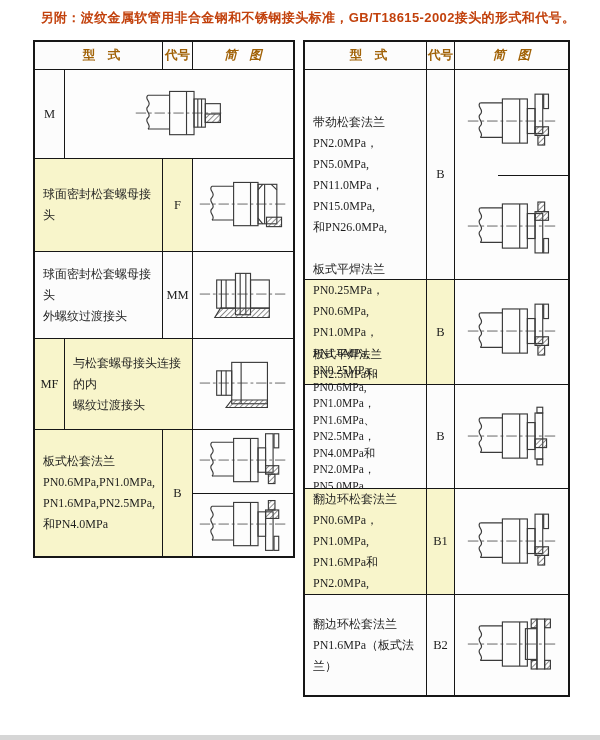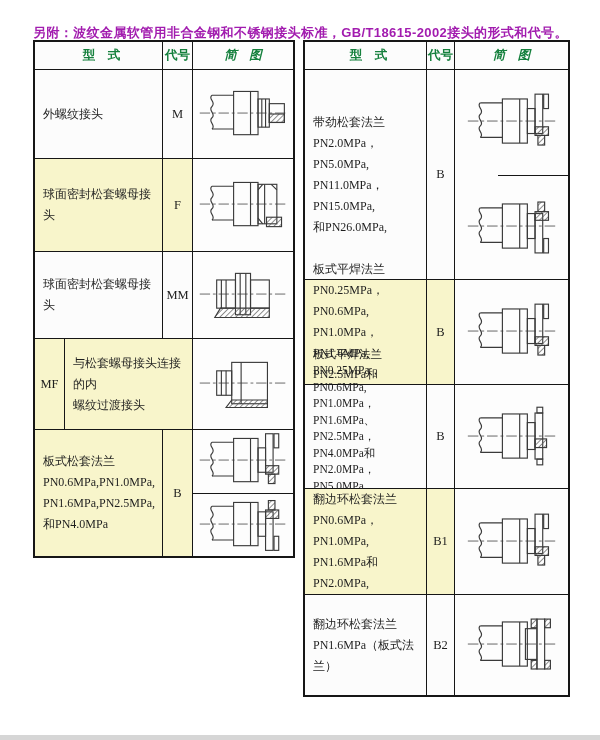--- a/index.html
+++ b/index.html
@@ -1,42 +1,42 @@
 <!DOCTYPE html>
 <html><head>
 <meta charset="utf-8">
 <style>
   * { margin:0; padding:0; box-sizing:border-box; }
   html,body { width:600px; height:740px; background:#ffffff; overflow:hidden; }
   body { position:relative; font-family:"Liberation Serif","DejaVu Serif",serif; color:#1e1e1e; }
 
-  .page-title { position:absolute; left:33px; top:24px; width:550px;
+  .page-title { position:absolute; left:33px; top:9px; width:550px;
     font-family:"Liberation Sans","DejaVu Sans",sans-serif;
-    font-weight:bold; font-size:13px; letter-spacing:0.4px; color:#a21caf; }
+    font-weight:bold; font-size:13px; letter-spacing:0.4px; color:#c2410c;text-align:center; }
 
   .tbl { position:absolute; top:40px; border:2px solid #161616; background:#fdfdfd; }
   .tbl-left  { left:33px;  width:262px; }
   .tbl-right { left:303px; width:267px; }
 
   .rw { display:flex; border-top:1.4px solid #161616; }
   .rw:first-child { border-top:none; }
 
   .cell { border-right:1.4px solid #161616; }
   .cell:last-child { border-right:none;font-style:italic; }
 
   .tbl-left  .c-type { width:128px; }
   .tbl-left  .c-code { width:30px;  }
   .tbl-left  .c-diag { flex:1; }
   .tbl-right .c-type { width:122px; }
   .tbl-right .c-code { width:28px;  }
   .tbl-right .c-diag { flex:1; }
 
   .hdr { background:#a6d9f2; }
   .hdr .cell { display:flex; align-items:center; justify-content:center;
-    font-weight:bold; font-size:12.5px; color:#15803d; }
+    font-weight:bold; font-size:12.5px; color:#a16207; }
 
   .c-type { display:flex; flex-direction:column; justify-content:center;
     padding:4px 2px 4px 8px; font-size:12px; line-height:21px; background:#fcfcfc; }
   .c-code { display:flex; align-items:center; justify-content:center;
     font-size:12.5px; background:#fcfcfc;text-align:center; }
   .c-diag { display:flex; align-items:center; justify-content:center; background:#fdfdfd; }
 
   .rw.hl .c-type, .rw.hl .c-code { background:#f8f5cb; }
 
   .c-type.tight { line-height:16.5px; font-size:11.5px; }
@@ -139,23 +139,20 @@
 <div class="page-title">另附：波纹金属软管用非合金钢和不锈钢接头标准，GB/T18615-2002接头的形式和代号。</div>
 
 <div class="tbl tbl-left">
   <div class="rw hdr" style="height:27px">
     <div class="cell c-type">型　式</div>
     <div class="cell c-code">代号</div>
     <div class="cell c-diag">简　图</div>
   </div>
 
   <div class="rw" style="height:89px">
-    <div class="cell c-type">
-        <div>外螺纹接头</div>
-      </div>
     <div class="cell c-code">M</div>
     <div class="cell c-diag">
       <svg class="dsvg" viewBox="0 0 100 62" width="94" height="60" fill="none" stroke="#3a3a3a" stroke-width="1.2">
           <use href="#sym-centerline"></use>
           <use href="#sym-hose"></use>
           <use href="#sym-male-thread"></use>
         </svg>
     </div>
   </div>
 
@@ -169,20 +166,21 @@
           <use href="#sym-centerline"></use>
           <use href="#sym-hose"></use>
           <use href="#sym-sphere-nut"></use>
         </svg>
     </div>
   </div>
 
   <div class="rw" style="height:87px">
     <div class="cell c-type">
       <div>球面密封松套螺母接头</div>
+      <div>外螺纹过渡接头</div>
     </div>
     <div class="cell c-code">MM</div>
     <div class="cell c-diag">
       <svg class="dsvg" viewBox="0 0 100 62" width="94" height="60" fill="none" stroke="#3a3a3a" stroke-width="1.2">
           <use href="#sym-centerline"></use>
           <use href="#sym-union-male"></use>
         </svg>
     </div>
   </div>
 

